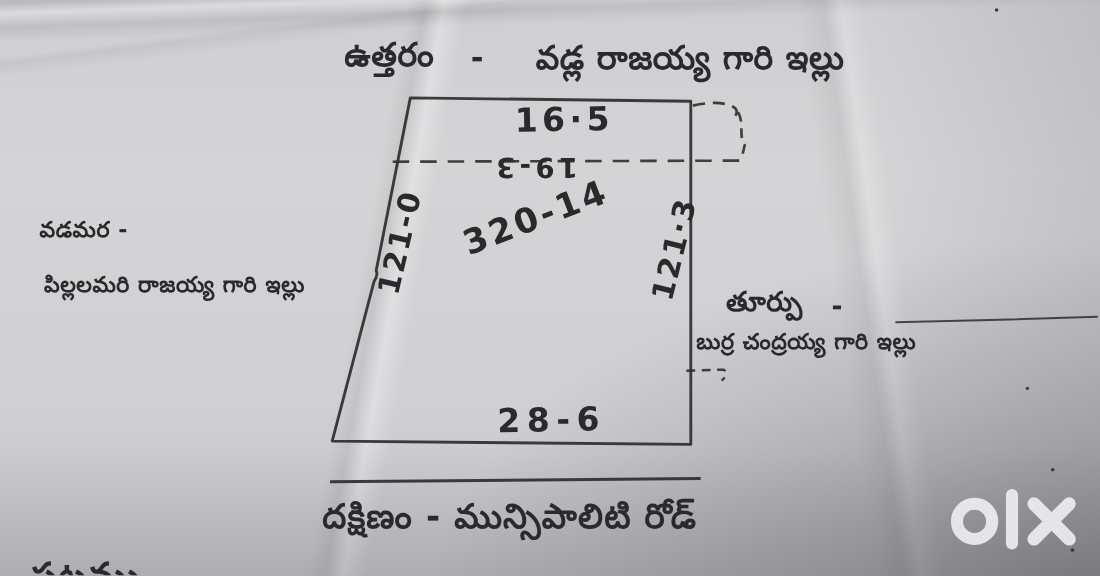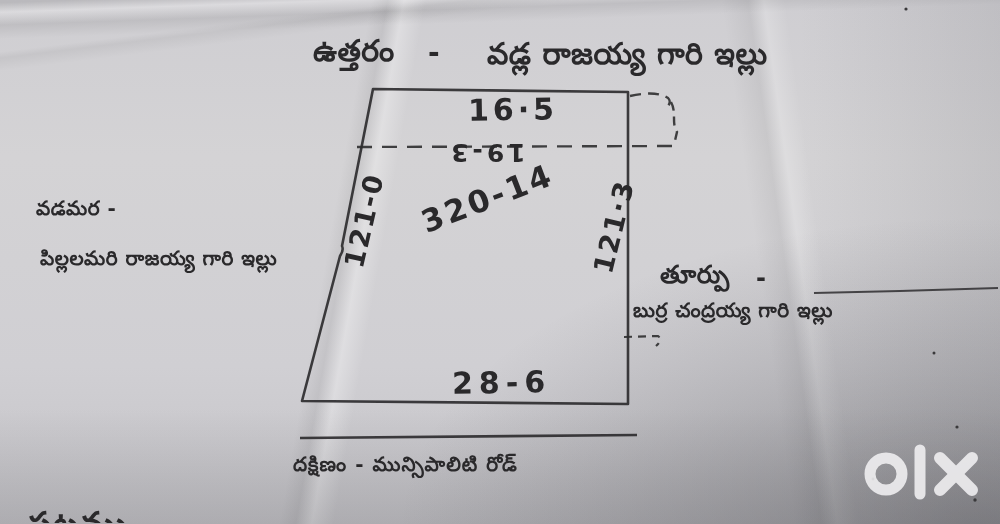--- a/index.html
+++ b/index.html
@@ -66,21 +66,21 @@
 <div class="txt hand" style="left:566px;top:211px;font-size:27px;letter-spacing:2px;transform:rotate(-76deg);transform-origin:center;">121·3</div>
 <div class="txt hand" style="left:452px;top:365px;font-size:30px;letter-spacing:6px;transform:rotate(-1deg);">28-6</div>
 
 <div class="txt telugu" style="left:36px;top:196px;font-size:20px;">వడమర -</div>
 <div class="txt telugu" style="left:40px;top:246px;font-size:20px;">పిల్లలమరి రాజయ్య గారి ఇల్లు</div>
 
 <div class="txt telugu" style="left:660px;top:260px;font-size:25px;text-align:right;">తూర్పు</div>
 <div class="txt hand" style="left:756px;top:264px;font-size:24px;">-</div>
 <div class="txt telugu" style="left:633px;top:298px;font-size:20px;">బుర్ర చంద్రయ్య గారి ఇల్లు</div>
 
-<div class="txt telugu" style="left:293px;top:452px;font-size:20px;letter-spacing:1px;">దక్షిణం - మున్సిపాలిటి రోడ్</div>
+<div class="txt telugu" style="left:293px;top:452px;font-size:31px;letter-spacing:1px;">దక్షిణం - మున్సిపాలిటి రోడ్</div>
 
 <div class="txt telugu cut" style="left:28px;top:504px;font-size:34px;">పటము</div>
 
 <div class="wm" role="img" aria-label="olx">
   <svg width="126" height="66" viewBox="0 0 126 66">
     <circle cx="24" cy="38" r="16" fill="none" stroke="#f2f1f3" stroke-width="11"></circle>
     <line x1="58" y1="14" x2="58" y2="58" stroke="#f2f1f3" stroke-width="11" stroke-linecap="round"></line>
     <line x1="78" y1="22" x2="110" y2="54" stroke="#f2f1f3" stroke-width="12" stroke-linecap="round"></line>
     <line x1="110" y1="22" x2="78" y2="54" stroke="#f2f1f3" stroke-width="12" stroke-linecap="round"></line>
   </svg>

